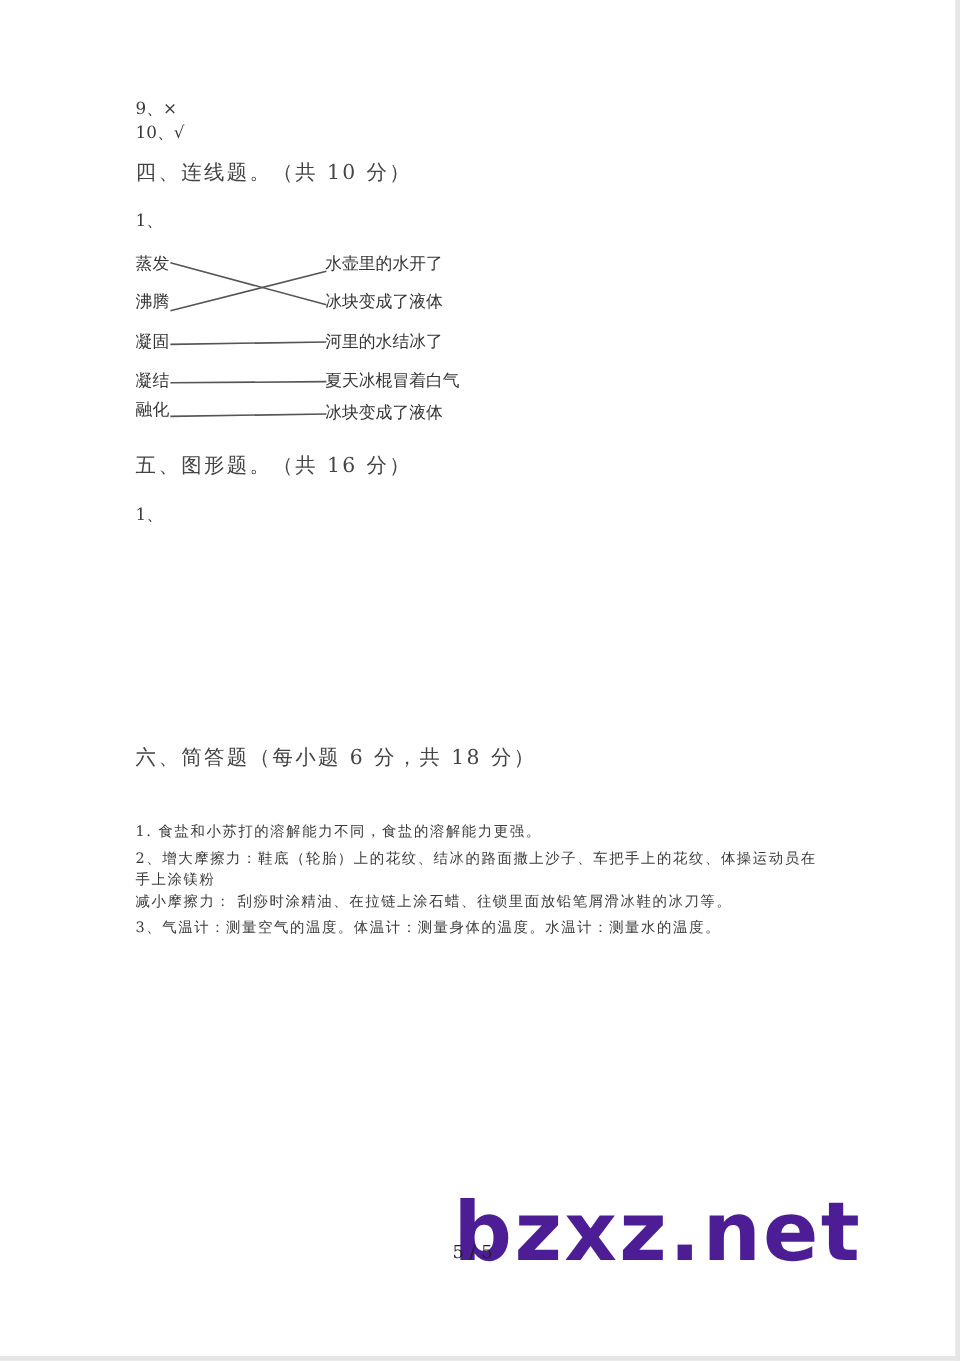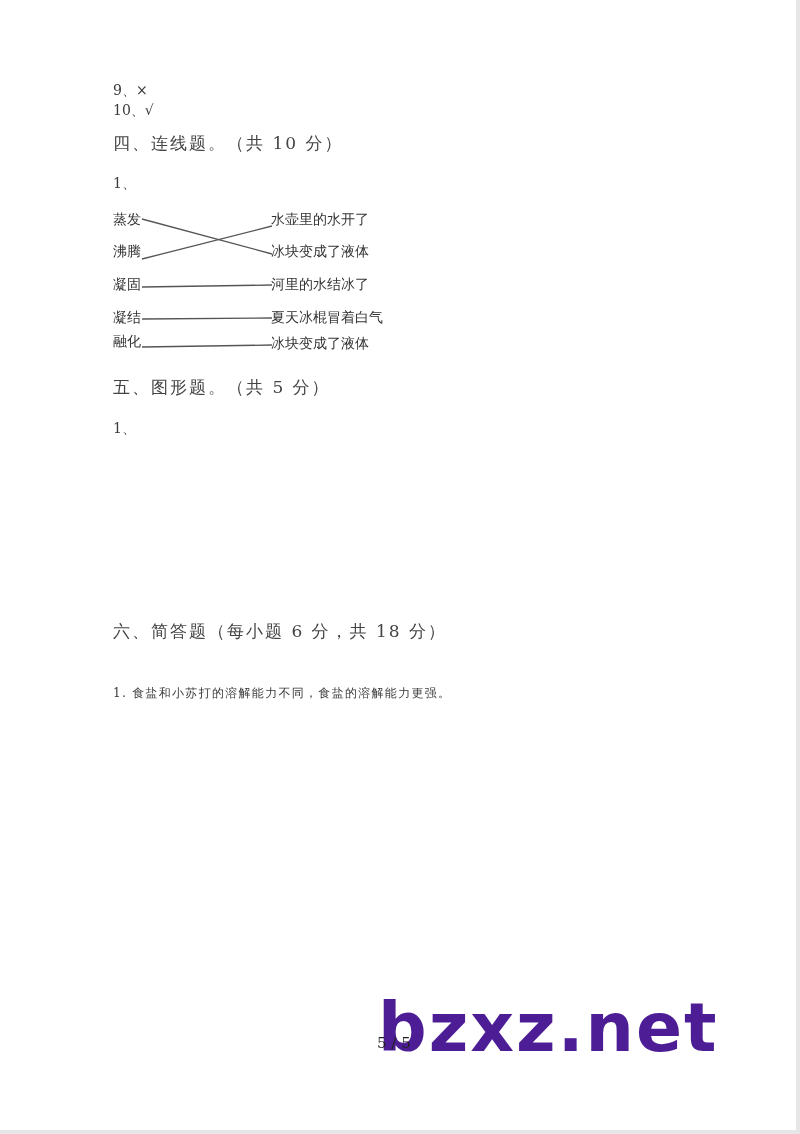--- a/index.html
+++ b/index.html
@@ -62,22 +62,25 @@
 <svg class="lines" width="800" height="400">
   <g stroke="#555" stroke-width="1.3" fill="none">
     <line x1="142" y1="219" x2="272" y2="254"></line>
     <line x1="142" y1="259" x2="272" y2="226"></line>
     <line x1="142" y1="287" x2="272" y2="285"></line>
     <line x1="142" y1="319" x2="272" y2="318"></line>
     <line x1="142" y1="347" x2="272" y2="345"></line>
   </g>
 </svg>
 
-<div class="abs heading" style="top:376px;">五、图形题。（共 5 分）</div>
+<div class="abs heading" style="top:376px;">五、图形题。（共 16 分）</div>
 <div class="abs qnum" style="top:420px;">1、</div>
 
 <div class="abs heading" style="top:620px;">六、简答题（每小题 6 分，共 18 分）</div>
 <div class="body-text" style="top:684px;">
   <p class="para">1. 食盐和小苏打的溶解能力不同，食盐的溶解能力更强。</p>
+  <p class="para" style="margin-bottom:0;">2、增大摩擦力：鞋底（轮胎）上的花纹、结冰的路面撒上沙子、车把手上的花纹、体操运动员在手上涂镁粉</p>
+  <p class="para">减小摩擦力： 刮痧时涂精油、在拉链上涂石蜡、往锁里面放铅笔屑滑冰鞋的冰刀等。</p>
+  <p class="para">3、气温计：测量空气的温度。体温计：测量身体的温度。水温计：测量水的温度。</p>
 </div>
 
 <div class="watermark">bzxz.net</div>
 <div class="page-num">5 / 5</div>
 
 </body></html>

